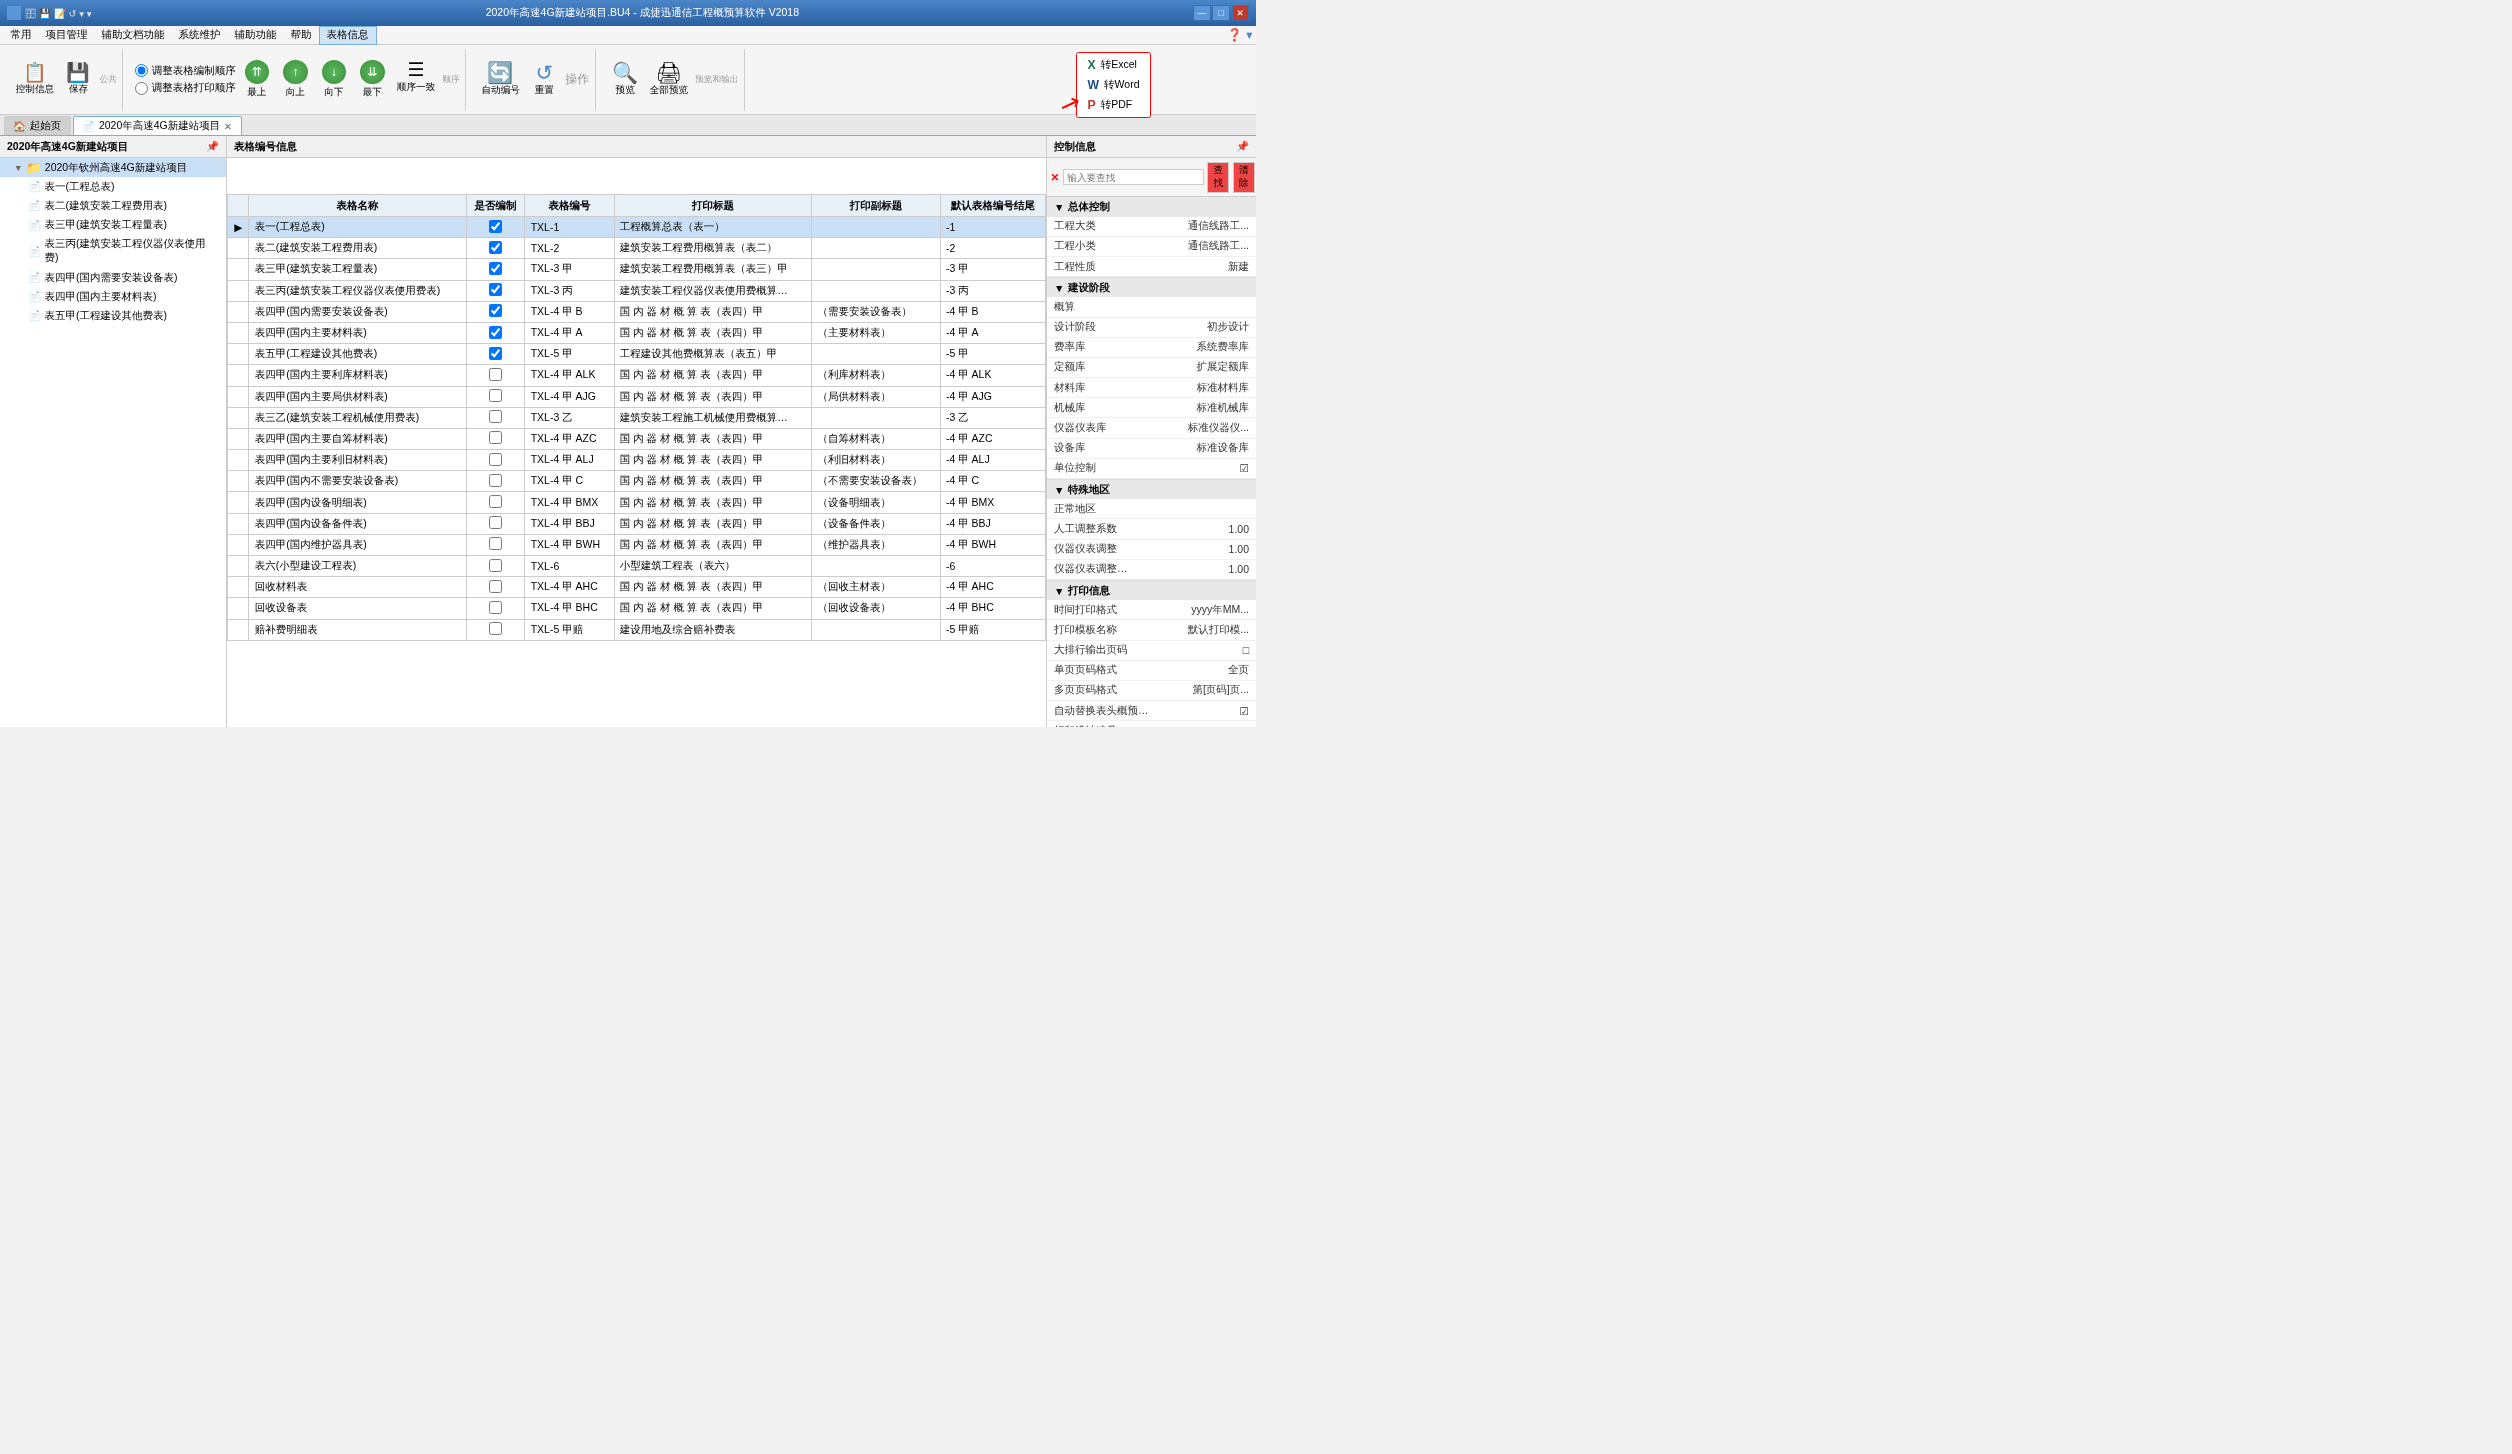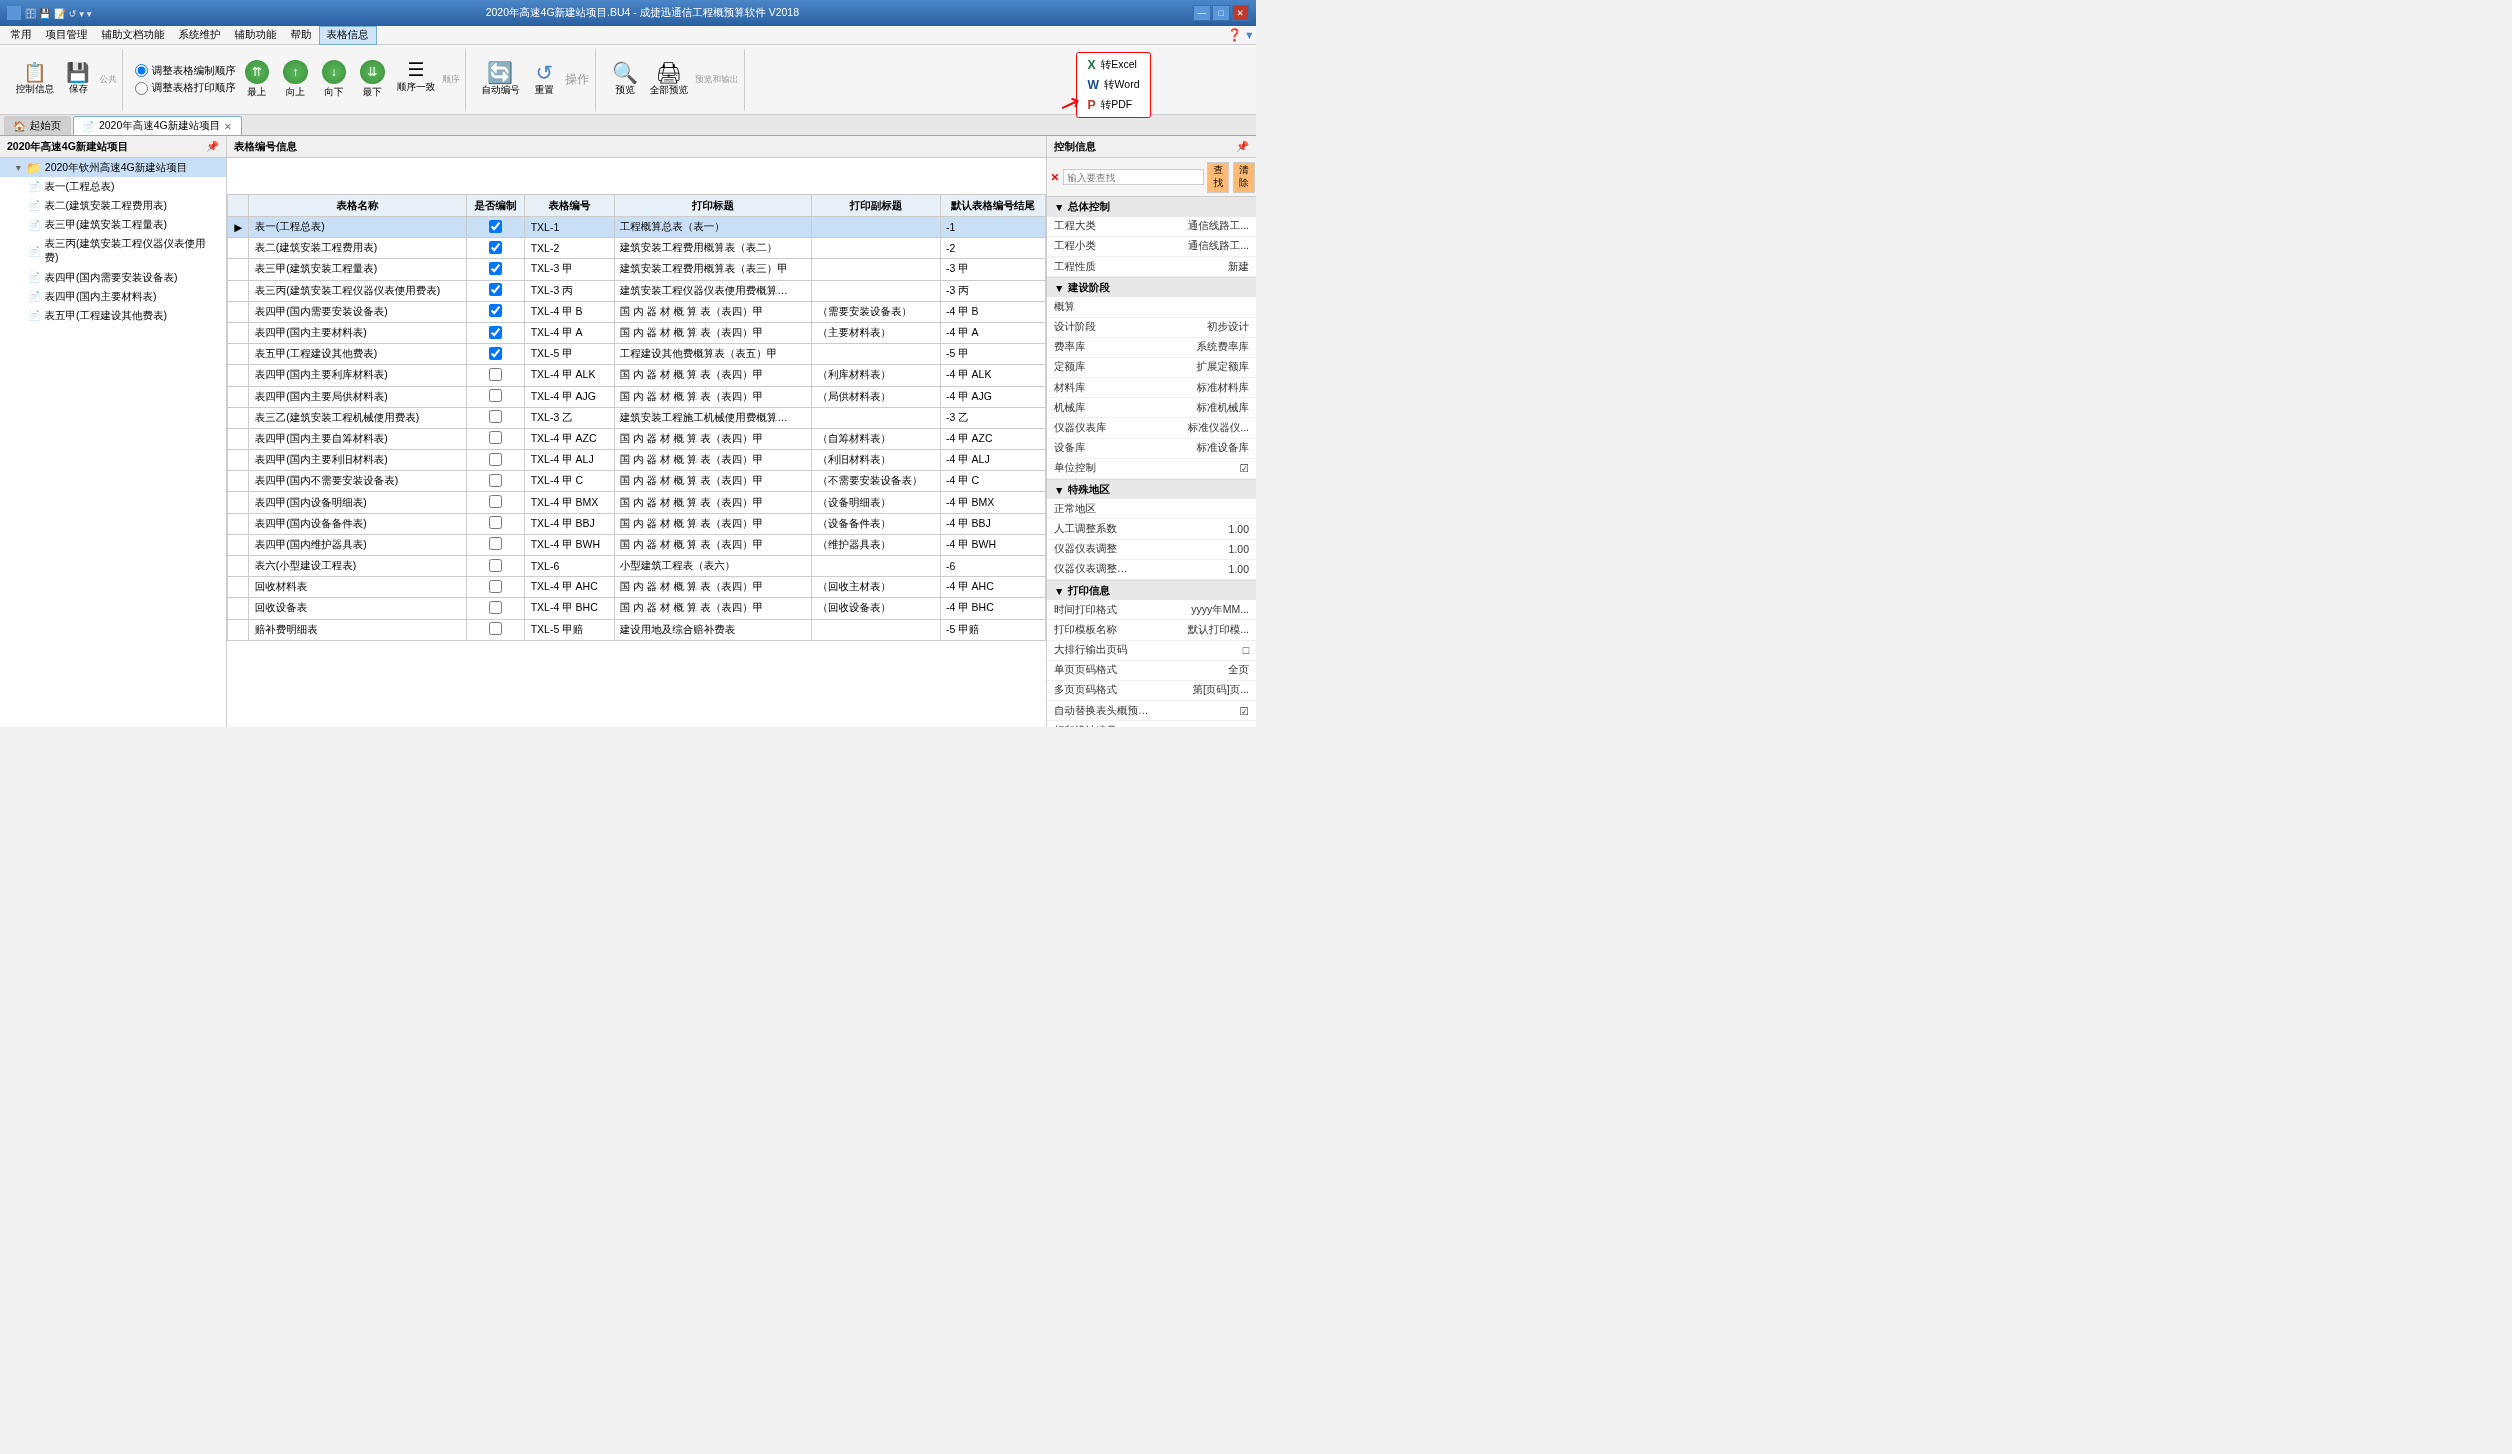--- a/index.html
+++ b/index.html
@@ -265,21 +265,21 @@
       border-bottom: 0.9px solid #ccc;
     }
     .search-input {
       border: 0.9px solid #ccc;
       padding: 1.7px 3.5px;
       font-size: 9.6px;
       flex: 1;
     }
     .search-btn {
       border: 0.9px solid #ccc;
-      background: #fdba74;
+      background: #ef4444;
       padding: 1.7px 5.2px;
       cursor: pointer;
       font-size: 9.6px;
     }
     .delete-icon { color: red; font-weight: bold; cursor: pointer; }
     
     
     .bottom-bar {
       height: 24.5px;
       background: #f0f0f0;

